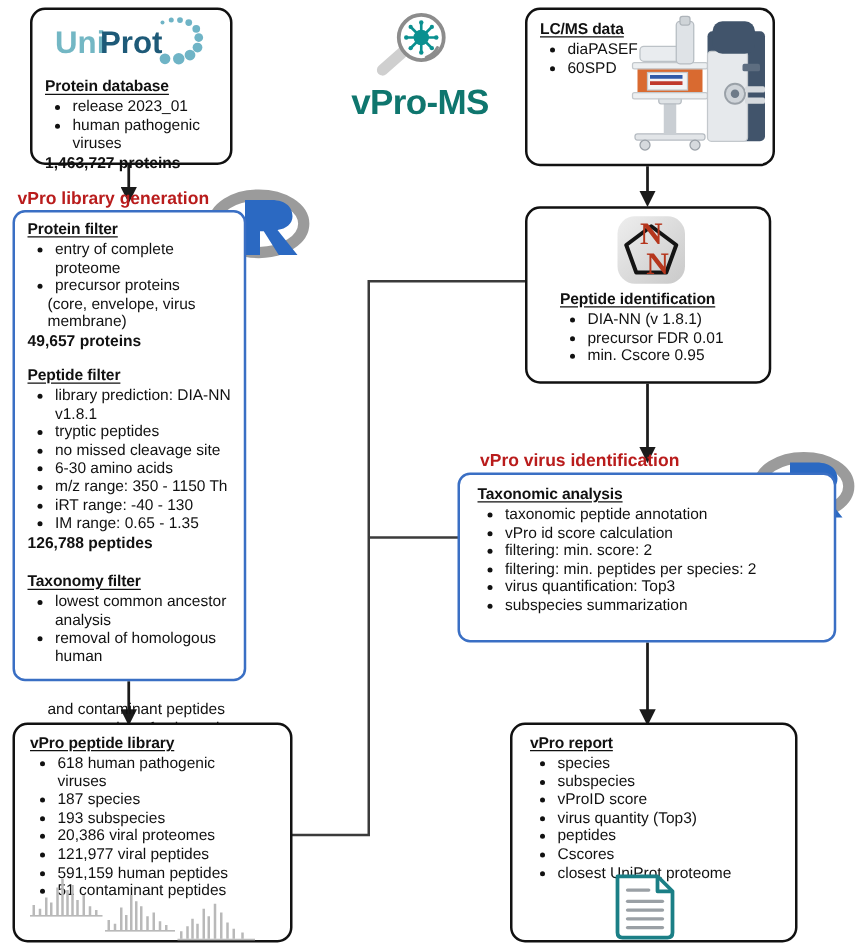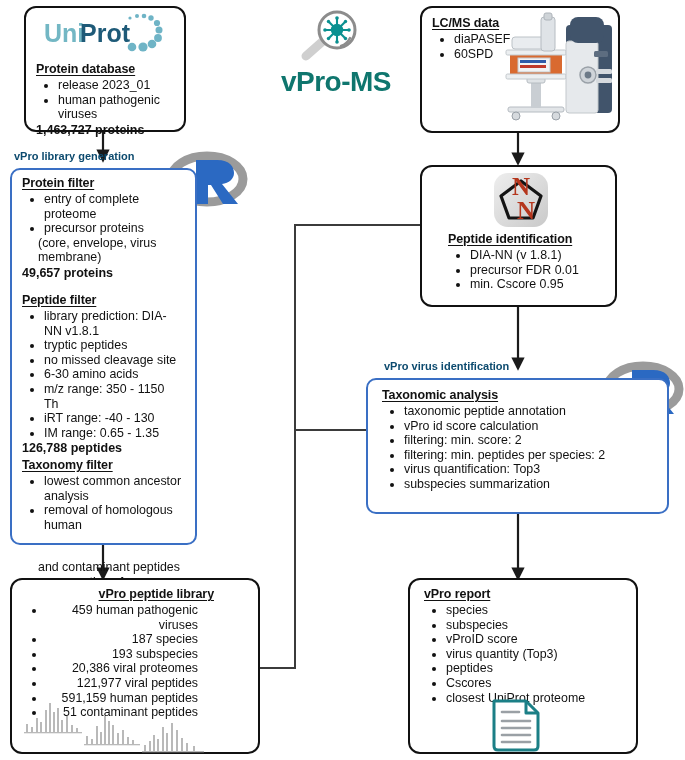--- a/index.html
+++ b/index.html
@@ -5,25 +5,25 @@
   html,body{margin:0;padding:0;background:#ffffff;}
   body{width:685px;height:760px;position:relative;overflow:hidden;
        font-family:"Liberation Sans","DejaVu Sans",sans-serif;color:#111;}
   .canvas{position:absolute;left:0;top:0;width:685px;height:760px;}
 
   .box{position:absolute;border:2px solid #111;border-radius:12px;background:#fff;box-sizing:border-box;}
   .box.blue{border:2px solid #3a6fc4;border-radius:10px;}
 
   .sec-title{font-weight:bold;font-size:12.5px;text-decoration:underline;
              text-underline-offset:2px;margin:0 0 2px 0;letter-spacing:-0.1px;}
-  ul.bul{margin:0 0 0 4px;padding:0 16px 0 18px;list-style:disc;}
+  ul.bul{margin:0 0 0 4px;padding:0 0 0 18px;list-style:disc;}
   ul.bul li{font-size:12.4px;line-height:14.6px;margin:0;padding:0;}
   .total{font-weight:bold;font-size:12.5px;margin-top:1px;}
 
-  .grp-title{position:absolute;color:#0c4a6e;font-weight:bold;font-size:11px;}
+  .grp-title{position:absolute;color:#b91c1c;font-weight:bold;font-size:14px;}
 
   .logoR{position:absolute;width:78px;height:56px;}
   .arrow{position:absolute;}
   svg{display:block;overflow:visible;}
 
   .vpro-word{position:absolute;color:#0f766e;font-weight:bold;font-size:28px;letter-spacing:-0.5px;}
 </style>
 </head>
 <body>
 
@@ -180,25 +180,25 @@
         <li>lowest common ancestor analysis</li>
         <li>removal of homologous human</li>
         <li style="list-style:none;margin-left:-6px;margin-top:28px;">and contaminant peptides</li>
         <li>aggregation of subspecies</li>
         <li style="list-style:none;margin-left:-6px;">information</li>
       </ul>
       <div class="total">121,977 species-unique peptides</div>
     </div>
   </div>
 
-  <div class="box" style="left:10px;top:578px;width:250px;height:176px;text-align:right;">
+  <div class="box" style="left:10px;top:578px;width:224px;height:176px;">
     <div style="position:absolute;left:12px;top:7px;width:190px;">
       <div class="sec-title">vPro peptide library</div>
       <ul class="bul">
-        <li>459 human pathogenic viruses</li>
+        <li>618 human pathogenic viruses</li>
         <li>187 species</li>
         <li>193 subspecies</li>
         <li>20,386 viral proteomes</li>
         <li>121,977 viral peptides</li>
         <li>591,159 human peptides</li>
         <li>51 contaminant peptides</li>
       </ul>
     </div>
     <svg style="position:absolute;left:12px;top:120px;width:185px;height:52px;" viewBox="0 0 185 52">
       <g fill="#b9b9b9" stroke="none">

